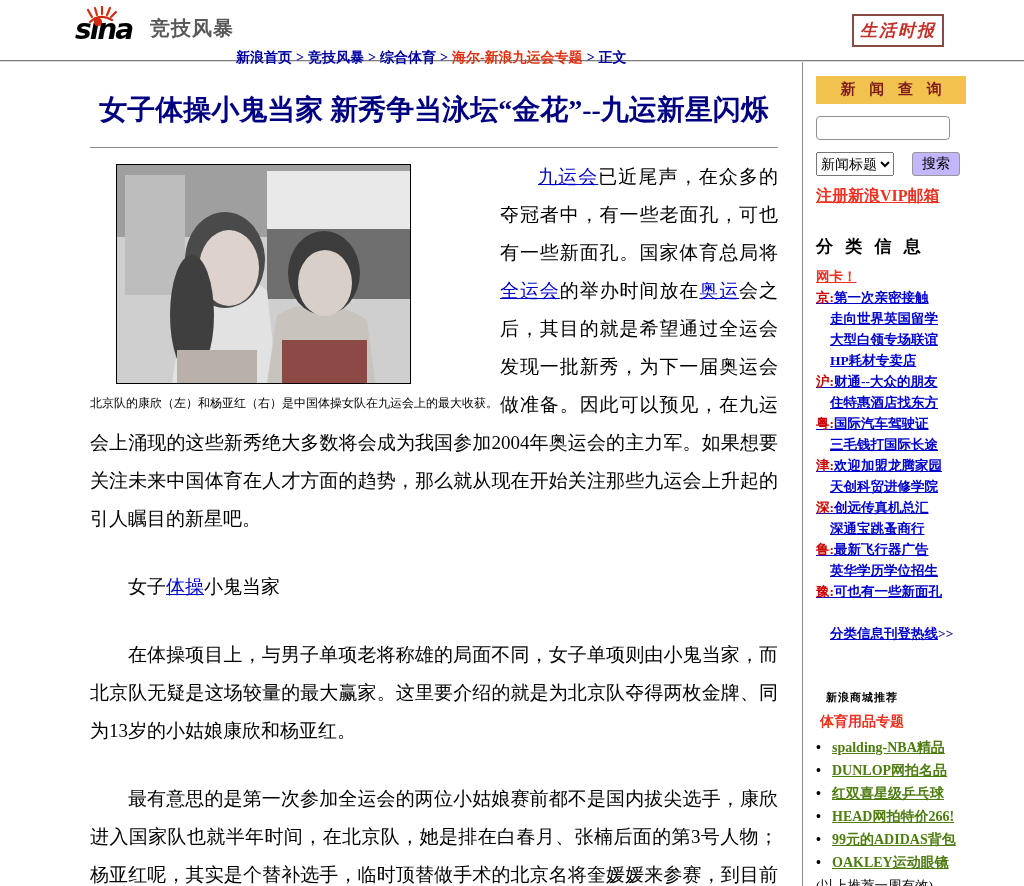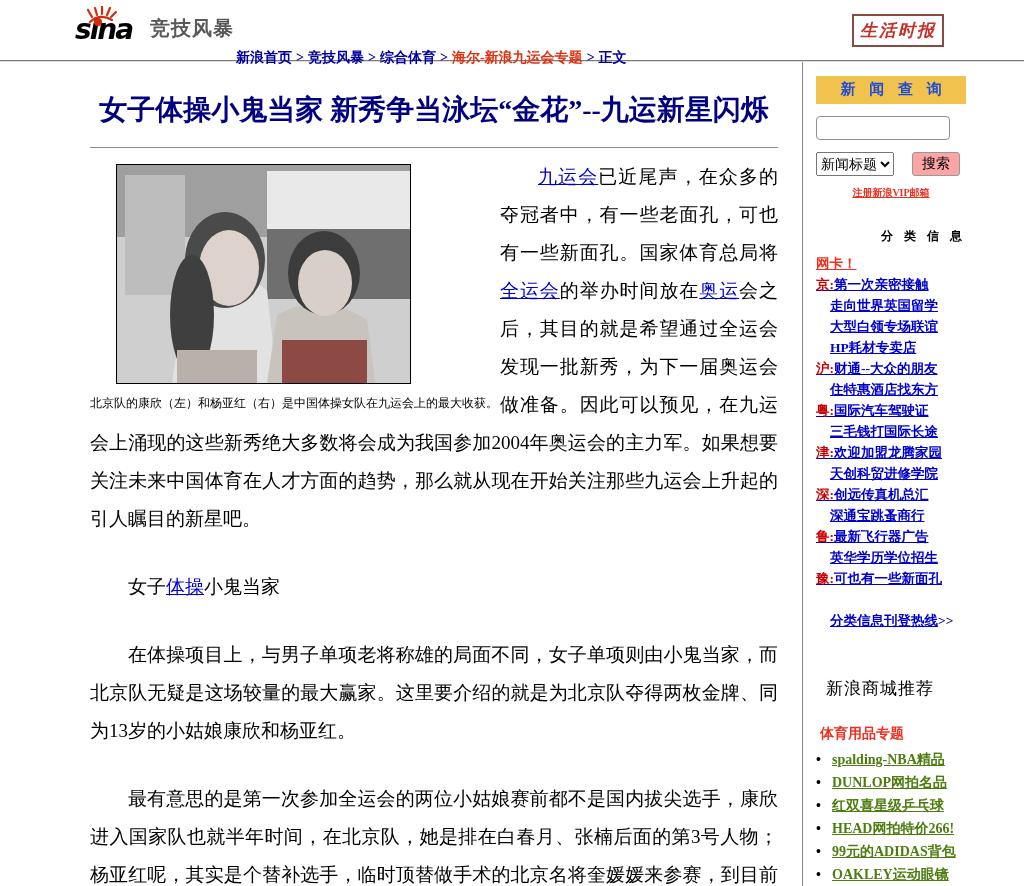--- a/index.html
+++ b/index.html
@@ -35,39 +35,39 @@
   .art-body { font-size:19px; line-height:38px; text-align:justify; }
   .art-body a { color:#0000cc; text-decoration:underline; }
   .art-body p { text-indent:2em; margin-bottom:30px; }
 
   .photo-float { float:left; width:408px; margin:6px 2px 2px 0; }
   .photo-frame { width:295px; height:220px; border:1px solid #000; margin-left:26px; background:#d9d9d9; }
   .photo-frame svg { display:block; }
   .photo-caption { font-size:12px; line-height:18px; margin-top:10px; white-space:nowrap; text-indent:0; }
 
   
-  .search-banner { background:#f2c24e; color:#1d4ed8; font-weight:bold; font-size:15px; text-align:center; letter-spacing:5px; padding:4px 0 5px 5px; margin-bottom:12px; }
+  .search-banner { background:#f2c24e; color:#7f1d1d; font-weight:bold; font-size:15px; text-align:center; letter-spacing:5px; padding:4px 0 5px 5px; margin-bottom:12px; }
   .search-input { width:134px; height:24px; border:1px solid #8f8f8f; border-radius:4px; font-size:13px; padding:0 4px; display:block; margin-bottom:12px; }
   .search-row { display:flex; align-items:center; gap:18px; margin-bottom:10px; }
   .search-select { font-size:14px; height:24px; font-family:"Liberation Serif", serif; }
-  .search-btn { font-size:14px; height:24px; padding:0 9px; background:#fca5a5; border:1px solid #999; border-radius:3px; font-family:"Liberation Serif", serif; }
-  .vip-link { display:block; text-align:center; font-size:10px; font-weight:bold; color:#ee3020; text-decoration:underline; margin-bottom:28px; }
+  .search-btn { font-size:14px; height:24px; padding:0 9px; background:#c4b5fd; border:1px solid #999; border-radius:3px; font-family:"Liberation Serif", serif; }
+  .vip-link { display:block; font-size:16px; font-weight:bold; color:#ee3020; text-decoration:underline; margin-bottom:28px; }
 
-  .side-heading { font-size:12px; font-weight:bold; letter-spacing:4px; text-align:right; margin:14px 0 8px 0; }
+  .side-heading { font-size:17px; font-weight:bold; letter-spacing:4px; text-align:left; margin:14px 0 8px 0; }
   .cls-list { font-size:13.5px; font-weight:bold; line-height:21px; }
   .cls-row { display:block; text-decoration:underline; color:#0000cc; }
   .cls-row .pfx { color:#cc0000; }
   .cls-row.indent { padding-left:14px; }
   .cls-row.red-full { color:#ee3020; }
   .cls-hotline { display:block; margin-top:21px; font-size:13.5px; font-weight:bold; padding-left:14px; }
   .cls-hotline a { color:#0000cc; text-decoration:underline; }
   .cls-hotline .arrows { color:#000080; text-decoration:none; font-weight:bold; }
 
   .mall { margin-top:46px; }
-  .mall-heading { font-size:17px; font-weight:normal; letter-spacing:1px; margin-bottom:25px; padding-left:10px; }
+  .mall-heading { font-size:11px; font-weight:bold; letter-spacing:1px; margin-bottom:8px; padding-left:10px; }
   .mall-sub { color:#ee3020; font-size:14px; font-weight:bold; margin-bottom:6px; padding-left:4px; }
   .mall-list { list-style:none; font-size:14px; font-weight:bold; }
   .mall-list li { position:relative; padding-left:16px; line-height:22px; margin-bottom:1px; }
   .mall-list li::before { content:"•"; position:absolute; left:0; top:0; color:#000; font-weight:bold; }
   .mall-list a { color:#4d7c0f; text-decoration:underline; }
   .mall-note { font-size:13.5px; margin-top:3px; }
 </style>
 </head>
 <body>
 

